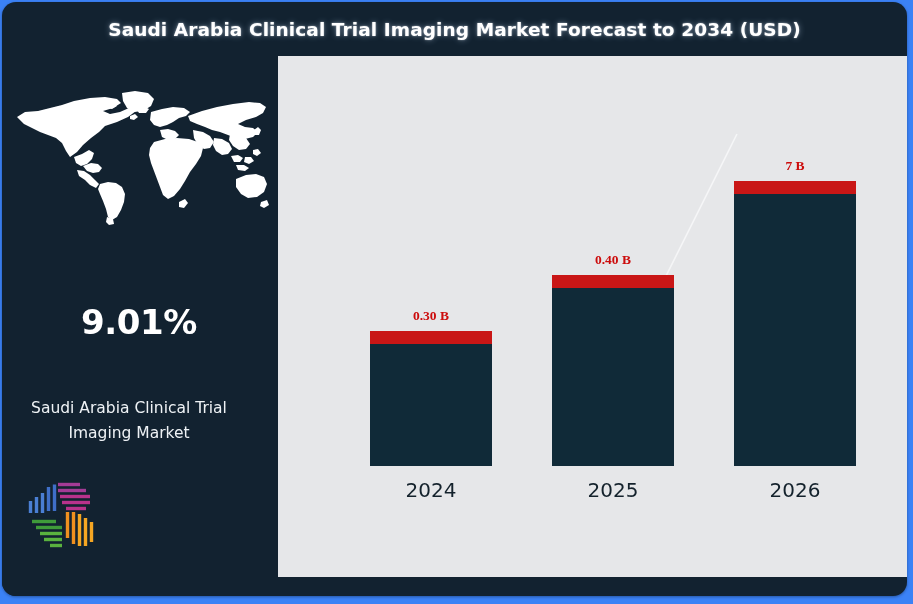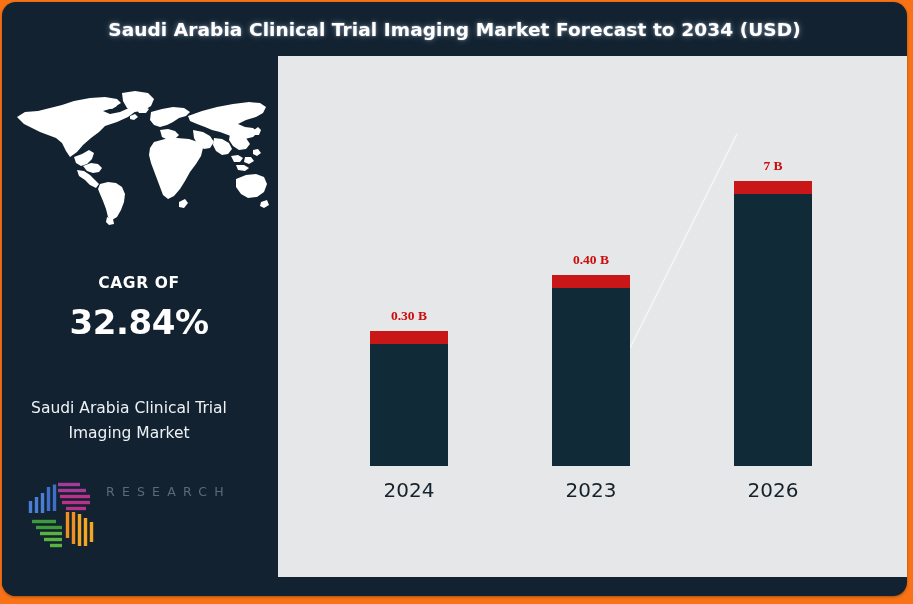--- a/index.html
+++ b/index.html
@@ -11,21 +11,21 @@
     width: 913px;
     height: 604px;
     overflow: hidden;
     font-family: "Liberation Sans", sans-serif;
   }
 
   #infographic {
     position: relative;
     width: 913px;
     height: 604px;
-    background: #f97316;
+    background: #3b82f6;
     box-sizing: border-box;
   }
 
   
   .card {
     position: absolute;
     left: 2px;
     top: 2px;
     width: 905px;
     height: 594px;
@@ -171,20 +171,21 @@
     position: absolute;
     left: 0; top: 0;
     width: 629px;
     height: 521px;
     pointer-events: none;
   }
 
   .bar {
     position: absolute;
     bottom: 111px;
+    padding-left: 44px;
   }
   .bar-body {
     position: absolute;
     left: 0;
     bottom: 0;
     width: 100%;
     background: #102a38;
   }
   .bar-cap {
     position: absolute;
@@ -265,22 +266,21 @@
             <path d="M452 186 L472 178 L492 176 L508 182 L514 196 L508 212 L494 222 L476 224 L462 216 L452 202 Z"></path>
             <path d="M502 232 L514 228 L518 238 L508 244 L500 240 Z"></path>
 
             <path d="M488 88 L496 82 L502 88 L498 98 L490 98 Z"></path>
             <path d="M240 60 L250 56 L256 62 L248 68 L240 66 Z"></path>
             <path d="M196 38 L208 34 L214 40 L204 46 L196 44 Z"></path>
           </g>
         </svg>
       </div>
 
-      <div class="cagr-label">CAGR OF</div>
-      <div class="cagr-value">32.84%</div>
+      <div class="cagr-value">9.01%</div>
       <div class="market-name">Saudi Arabia Clinical Trial Imaging Market</div>
 
       <div class="logo">
         <div class="logo-mark">
           <svg width="74" height="74" viewBox="0 0 74 74" xmlns="http://www.w3.org/2000/svg" aria-hidden="true">
             <g fill="none" stroke-linecap="butt">
 
               <g stroke="#4a7fd4" stroke-width="3.4">
                 <path d="M6.5 35 L6.5 23"></path>
                 <path d="M12.5 35 L12.5 19"></path>
@@ -317,21 +317,20 @@
               </g>
               <g stroke="#5ab23f" stroke-width="3.4">
                 <path d="M16 55.5 L38 55.5"></path>
                 <path d="M20 61.5 L38 61.5"></path>
                 <path d="M26 67.5 L38 67.5"></path>
               </g>
             </g>
           </svg>
         </div>
         <div class="logo-type">
-          <div class="logo-sub">RESEARCH</div>
         </div>
       </div>
     </div>
 
     <div class="chart-panel">
       <div class="chart-area">
 
         <svg class="trendline" viewBox="0 0 629 521" xmlns="http://www.w3.org/2000/svg" aria-hidden="true">
           <line x1="352" y1="292" x2="459" y2="78" stroke="#f5f6f7" stroke-width="1.6"></line>
         </svg>
@@ -342,21 +341,21 @@
             <div class="bar-cap"></div>
           </div>
           <div class="bar-label">2024</div>
         </div>
 
         <div class="bar" style="left:274px; width:78px; height:191px;">
           <div class="bar-value">0.40 B</div>
           <div class="bar-body" style="height:191px;">
             <div class="bar-cap"></div>
           </div>
-          <div class="bar-label">2023</div>
+          <div class="bar-label">2025</div>
         </div>
 
         <div class="bar" style="left:456px; width:78px; height:285px;">
           <div class="bar-value">7 B</div>
           <div class="bar-body" style="height:285px;">
             <div class="bar-cap"></div>
           </div>
           <div class="bar-label">2026</div>
         </div>
 

